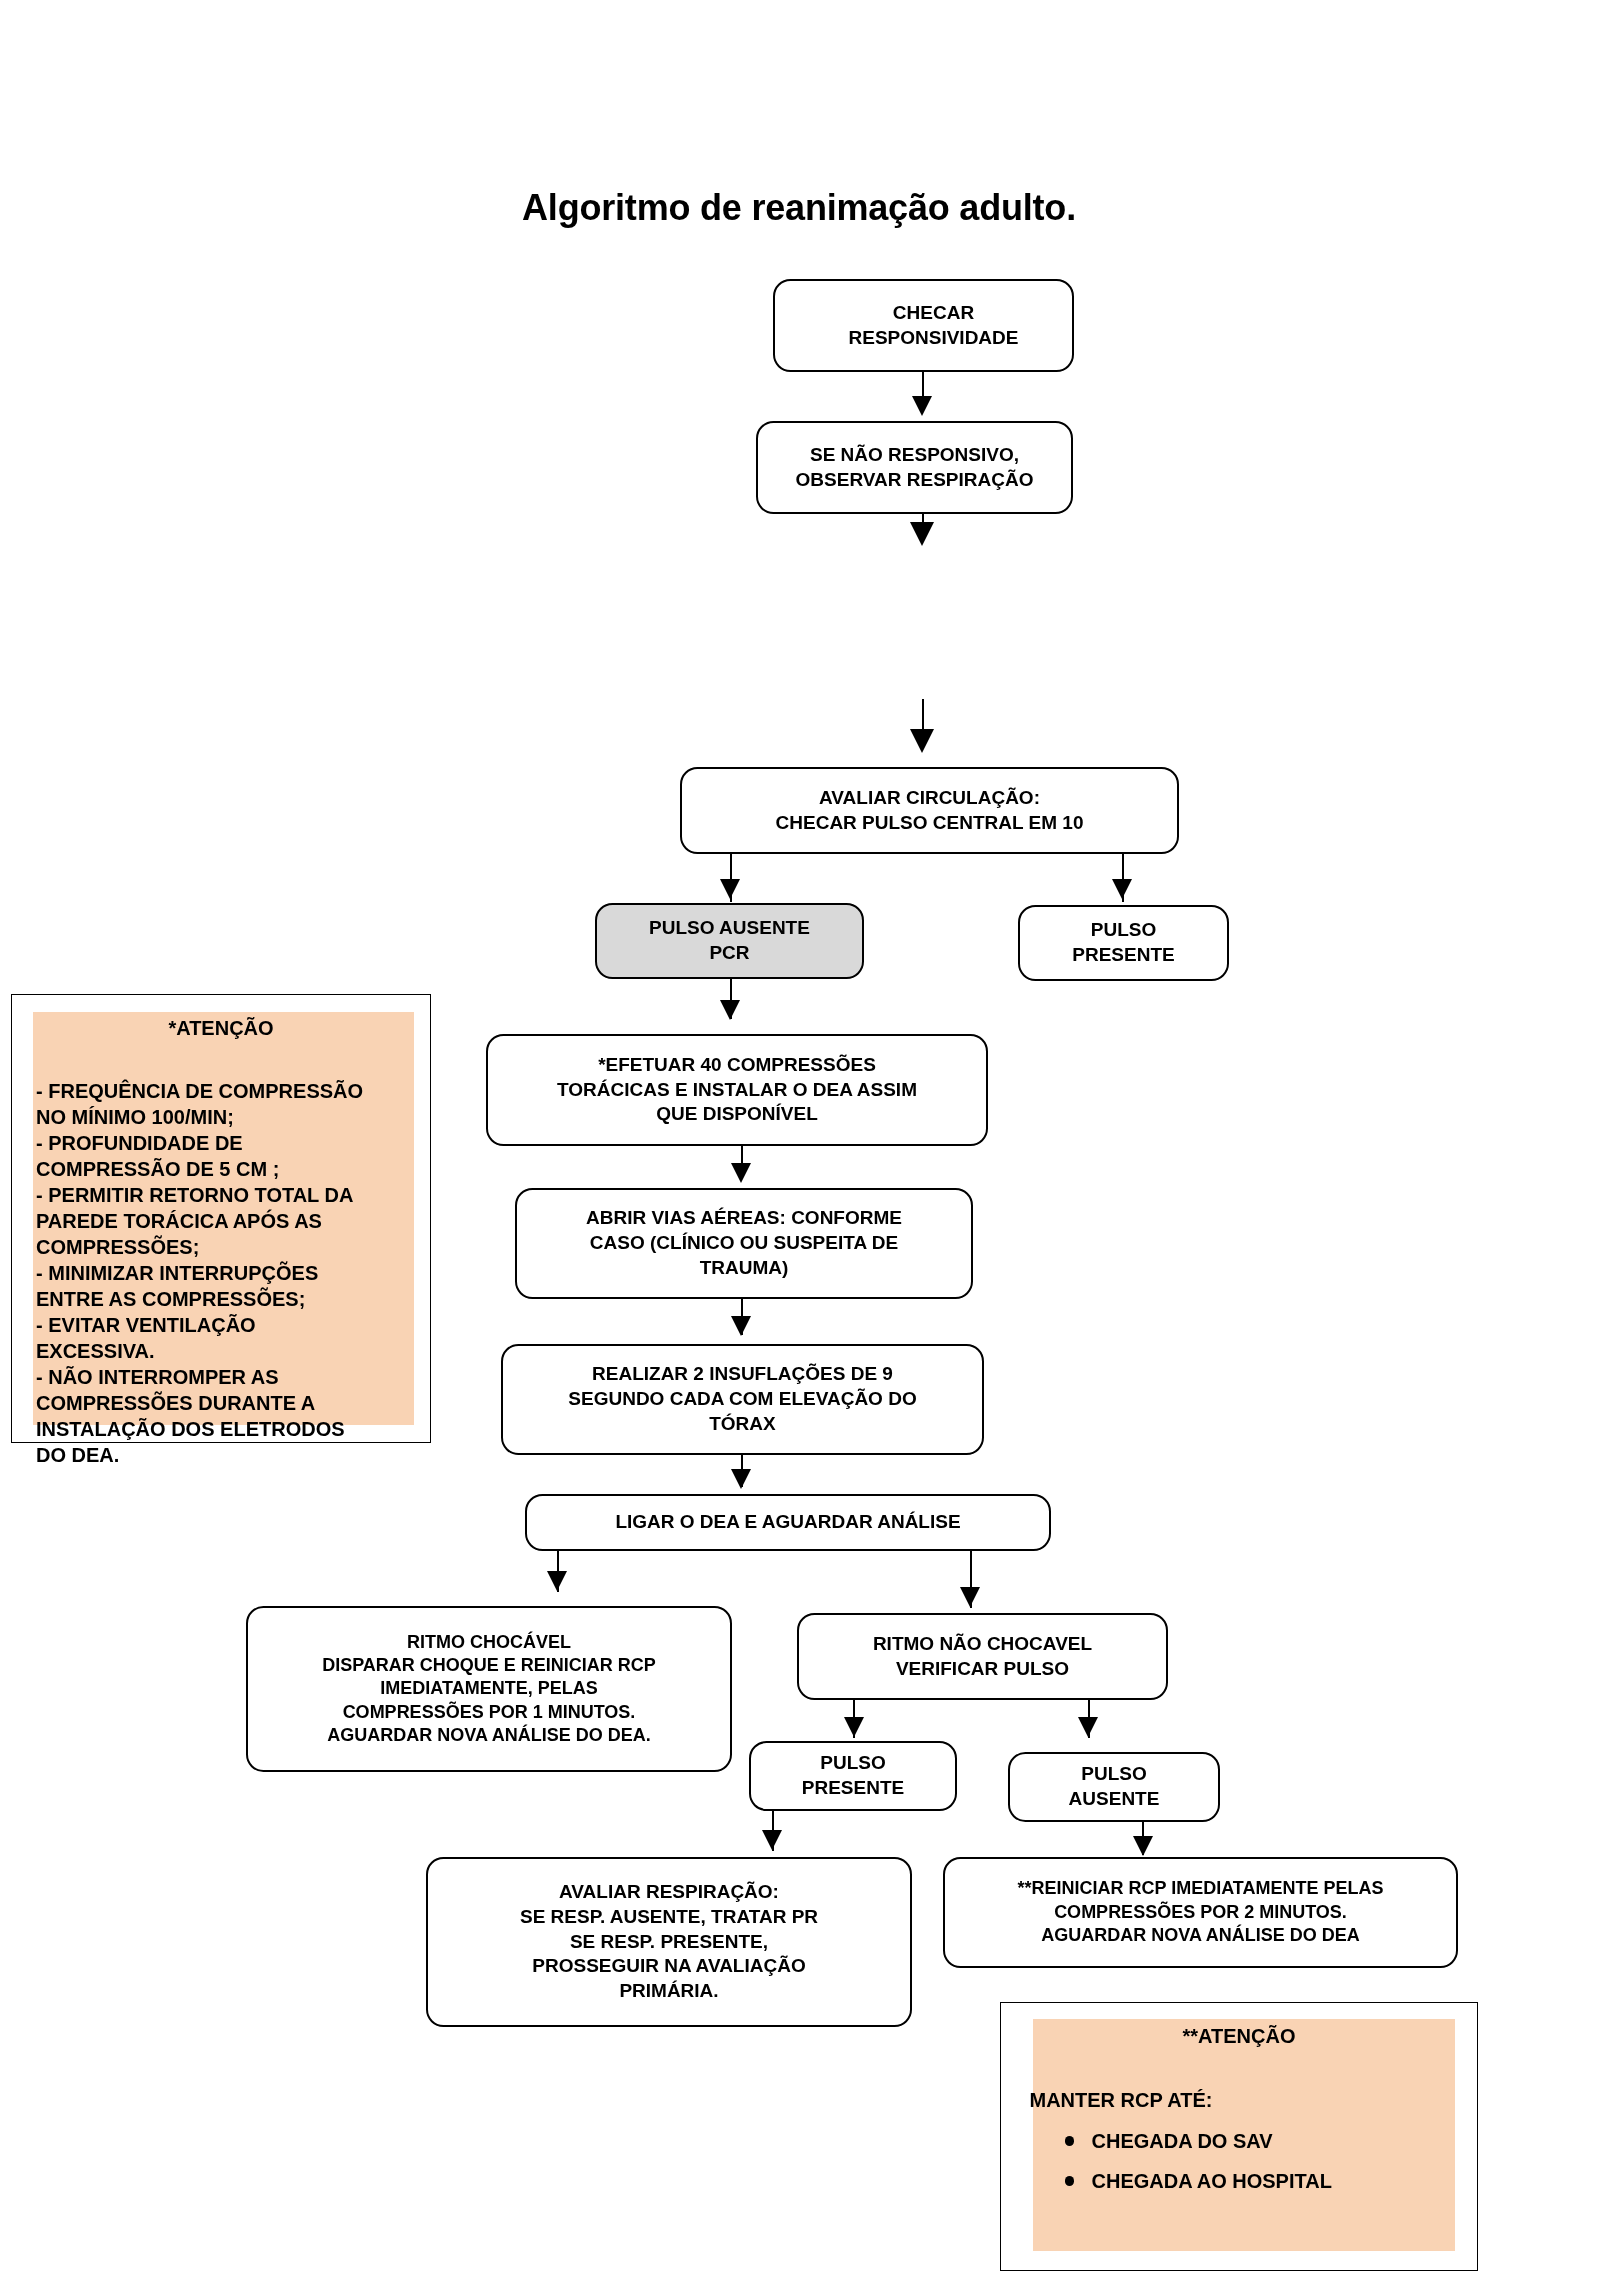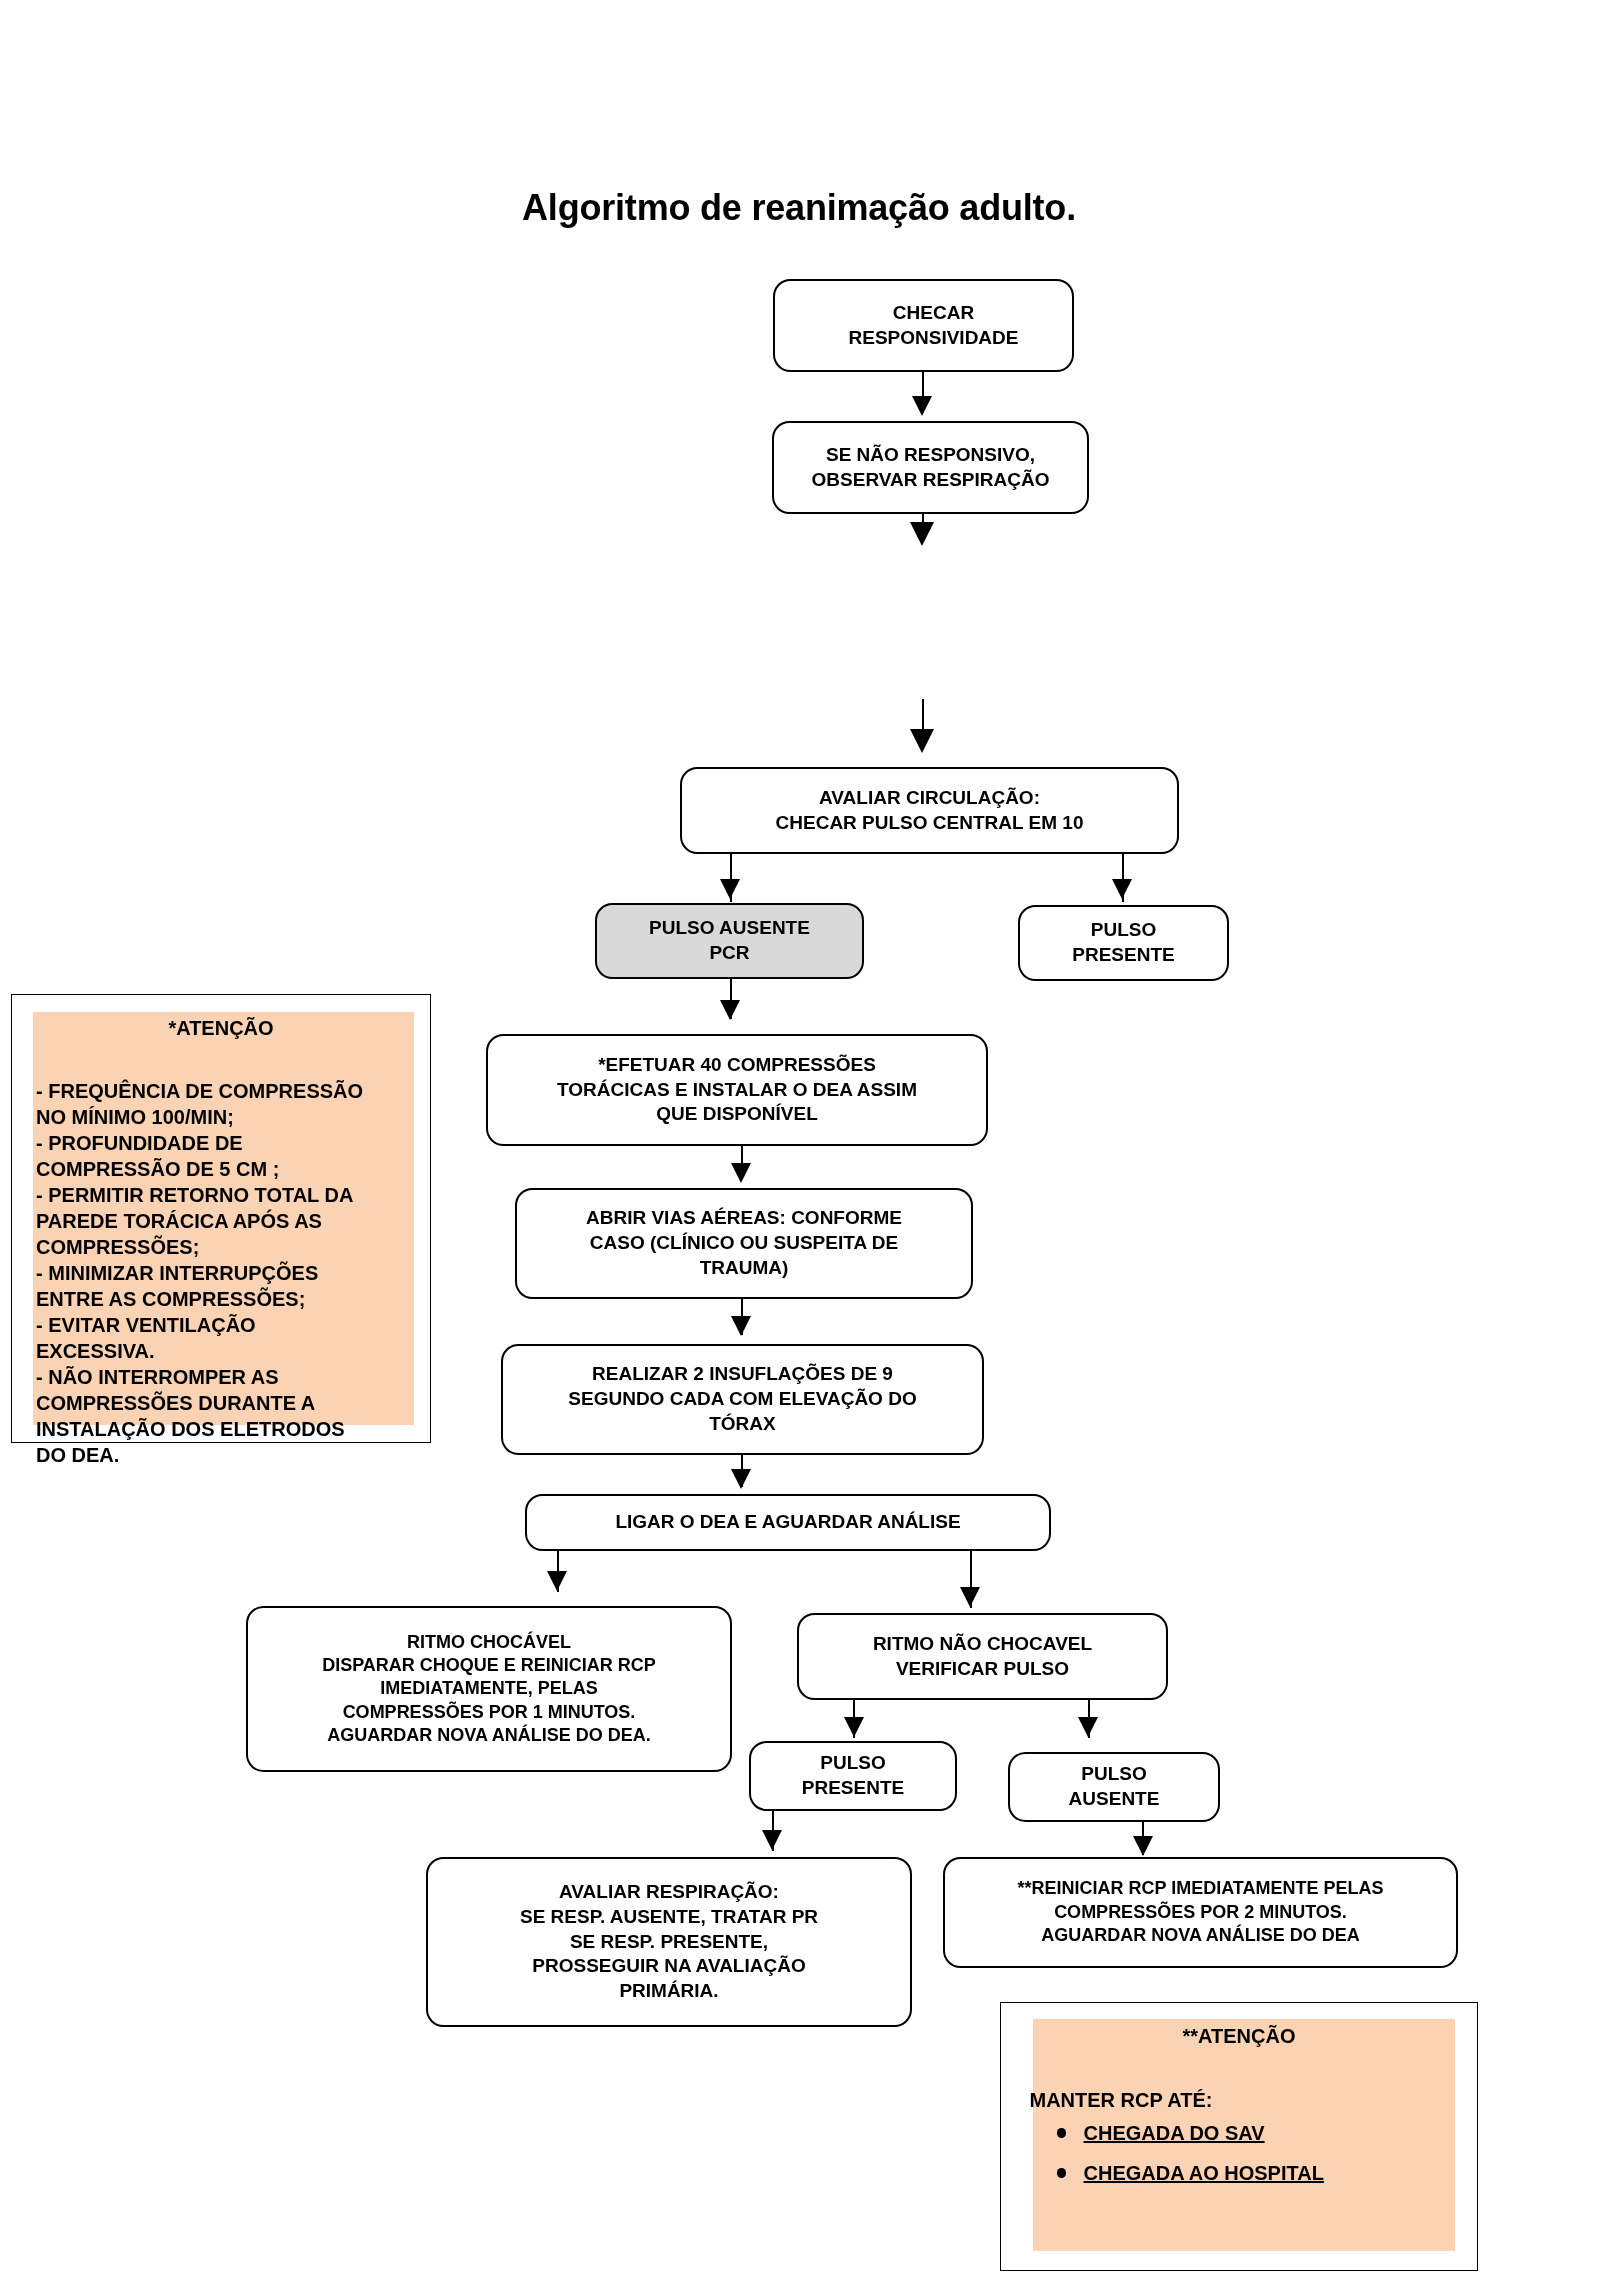--- a/index.html
+++ b/index.html
@@ -104,28 +104,27 @@
     white-space: pre-line;
   }
   .callout-lead {
     position: absolute;
     font-size: 20px;
     font-weight: bold;
     color: #000000;
   }
   ul.bullets {
     position: absolute;
-    margin: 0;
+    margin: 8px;
     padding: 0 0 0 54px;
     list-style: none;
     font-size: 20px;
     font-weight: bold;
     color: #000000;
     line-height: 1.30;
-    text-decoration: underline;
   }
   ul.bullets li {
     position: relative;
     margin-bottom: 14.3px;
   }
   ul.bullets li .dot {
     position: absolute;
     left: -27px;
     top: 8px;
     width: 9.5px;
@@ -139,21 +138,21 @@
 
 <div id="page">
 
   <div class="title">Algoritmo de reanimação adulto.</div>
 
   <div class="node" style="left:773px; top:279px; width:301px; height:93px;padding-left:28px;">CHECAR
 RESPONSIVIDADE</div>
   <div class="vline" style="left:922px; top:372px; height:40px;"></div>
   <div class="arrowhead" style="left:912px; top:396px;"></div>
 
-  <div class="node" style="left:756px; top:421px; width:317px; height:93px;margin-left:16px;">SE NÃO RESPONSIVO,
+  <div class="node" style="left:756px; top:421px; width:317px; height:93px;">SE NÃO RESPONSIVO,
 OBSERVAR RESPIRAÇÃO</div>
   <div class="vline" style="left:922px; top:514px; height:24px;"></div>
   <div class="arrowhead big" style="left:910px; top:522px;"></div>
 
   <div class="vline" style="left:922px; top:699px; height:49px;"></div>
   <div class="arrowhead big" style="left:910px; top:729px;"></div>
 
   <div class="node" style="left:680px; top:767px; width:499px; height:87px;">AVALIAR CIRCULAÇÃO:
 CHECAR PULSO CENTRAL EM 10</div>
 

